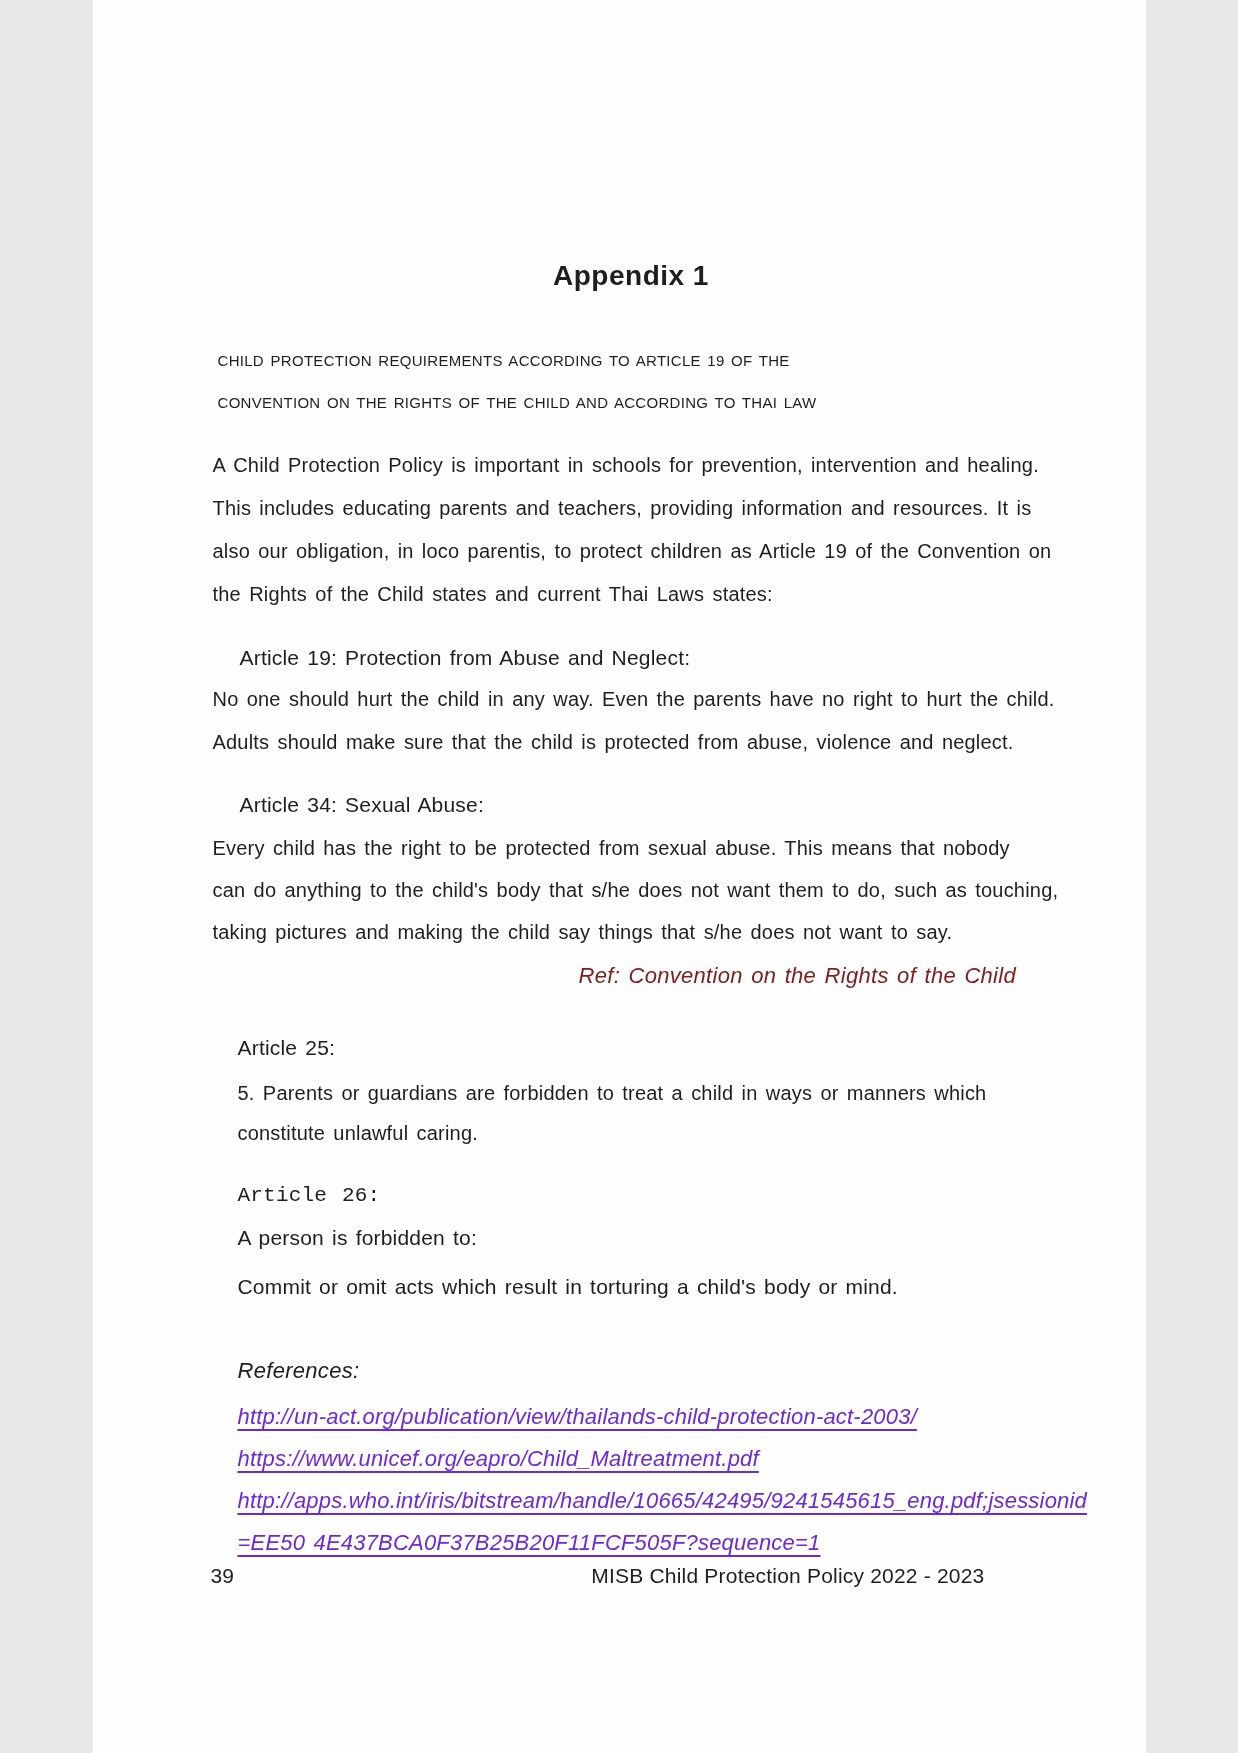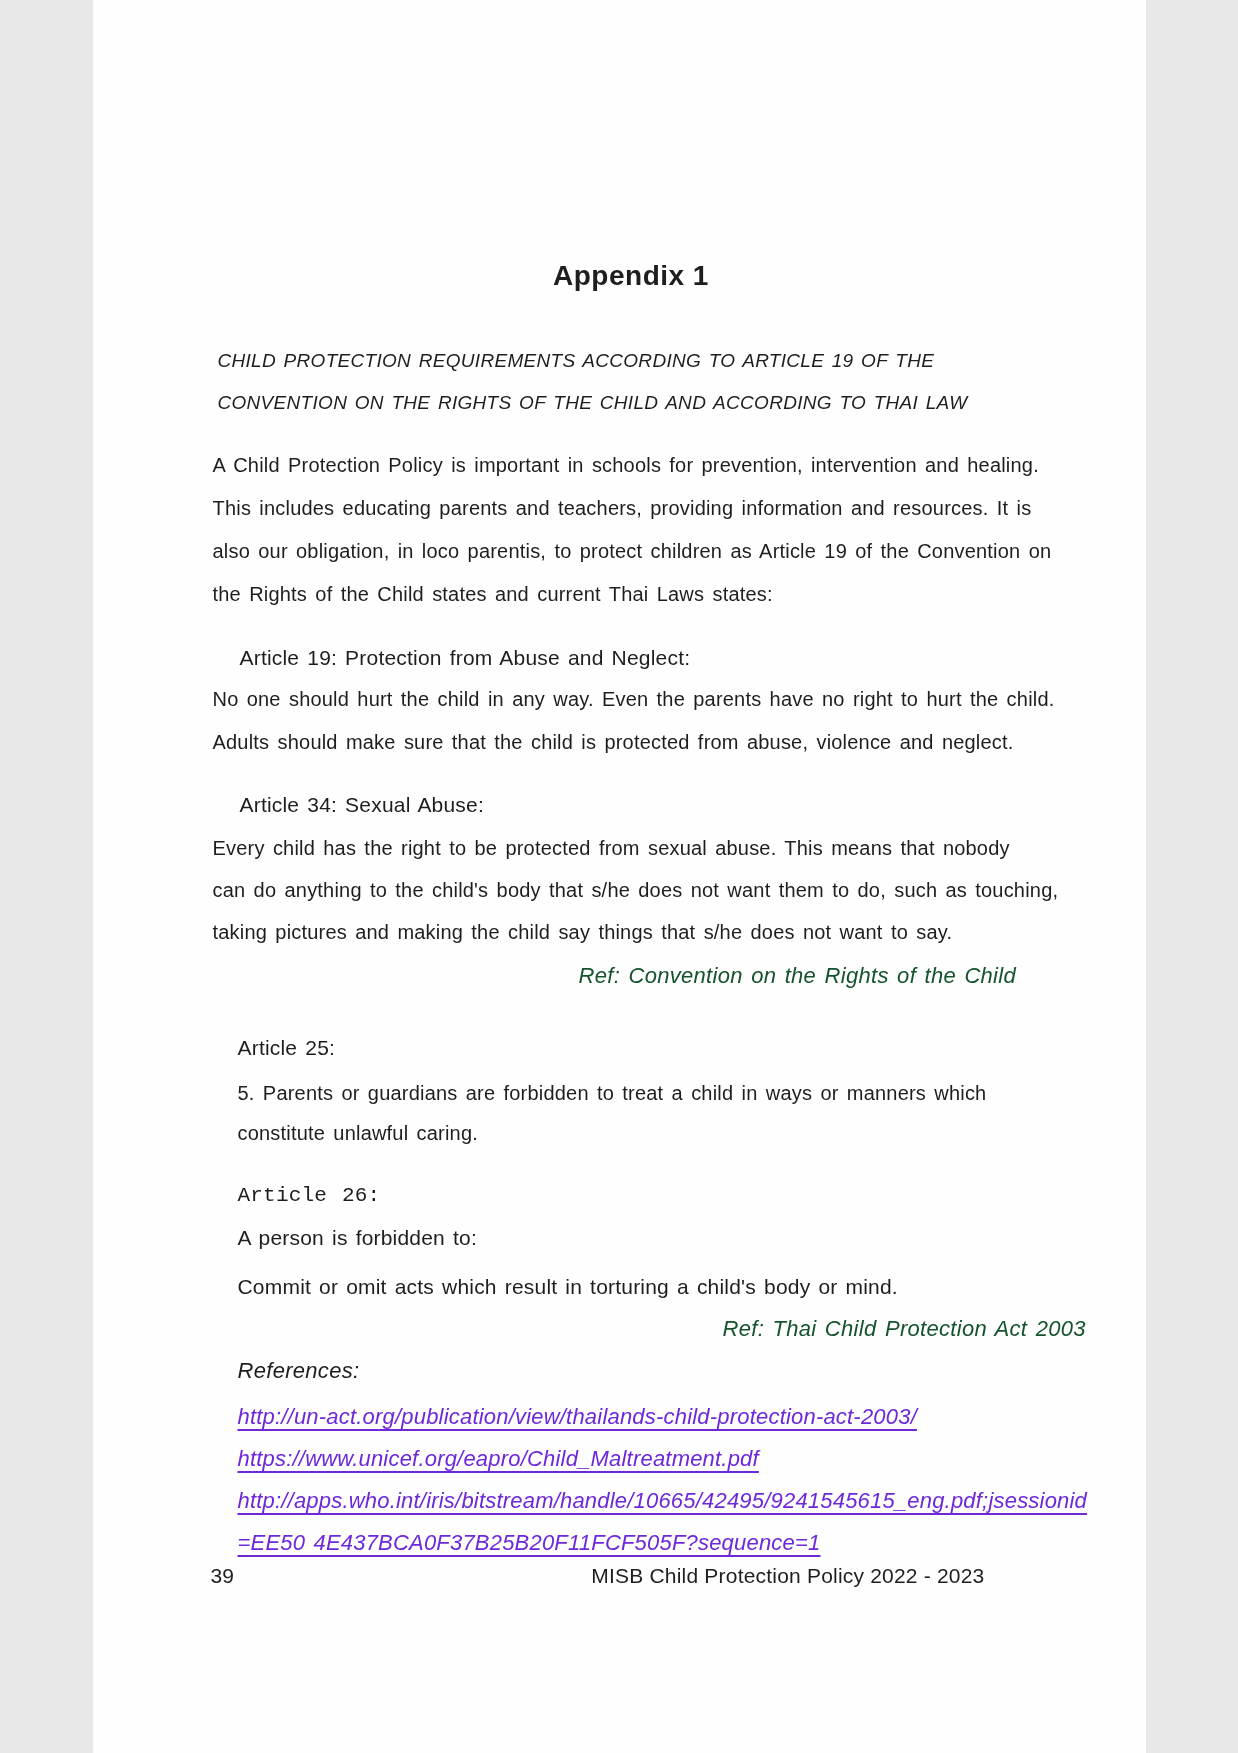--- a/index.html
+++ b/index.html
@@ -12,37 +12,36 @@
     color:#1e1e1e;
     overflow:hidden;
   }
   .abs{position:absolute;}
   .doc-title{
     font-size:28px;font-weight:bold;letter-spacing:0.5px;
     text-align:center;width:1077px;left:0;top:259px;line-height:34px;
   }
   .main-heading{
     left:125px;top:340px;
-    font-size:19px;line-height:42px;letter-spacing:0.3px;word-spacing:2px;
+    font-size:15px;line-height:42px;letter-spacing:0.3px;word-spacing:2px;
     white-space:pre-line;
-    font-style:italic;
   }
   .body-block{
     font-size:20px;line-height:43px;letter-spacing:0.2px;word-spacing:2.5px;
     white-space:pre-line;
   }
   .intro{left:120px;top:444px;}
   .art-heading{font-size:21px;line-height:42px;letter-spacing:0.2px;word-spacing:2px;}
   .a19-head{left:147px;top:637px;}
   .a19-body{left:120px;top:678px;}
   .a34-head{left:147px;top:784px;}
   .a34-body{left:120px;top:827px;line-height:42px;}
   .ref-line{
     font-size:22px;font-style:italic;line-height:30px;letter-spacing:0.3px;word-spacing:2px;
-    color:#14532d;
+    color:#7f1d1d;
   }
   .ref1{left:486px;top:961px;}
   .ref2{left:630px;top:1314px;}
   .a25-head{left:145px;top:1027px;}
   .a25-body{left:145px;top:1073px;line-height:40px;}
   .a26-head{left:145px;top:1175px;font-family:Liberation Mono, monospace;}
   .a26-line1{left:145px;top:1217px;}
   .a26-line2{left:145px;top:1266px;}
   .refs-head{left:145px;top:1350px;font-size:22px;font-style:italic;line-height:42px;letter-spacing:0.3px;}
   .links{left:145px;top:1396px;}
@@ -83,21 +82,20 @@
   <div class="abs ref-line ref1">Ref: Convention on the Rights of the Child</div>
 
   <div class="abs art-heading a25-head">Article 25:</div>
   <div class="abs body-block a25-body">5. Parents or guardians are forbidden to treat a child in ways or manners which
 constitute unlawful caring.</div>
 
   <div class="abs art-heading a26-head">Article 26:</div>
   <div class="abs art-heading a26-line1">A person is forbidden to:</div>
   <div class="abs art-heading a26-line2">Commit or omit acts which result in torturing a child's body or mind.</div>
 
-  <div class="abs ref-line ref2">Ref: Thai Child Protection Act 2003</div>
 
   <div class="abs refs-head">References:</div>
 
   <div class="abs links">
     <a class="ref-link">http://un-act.org/publication/view/thailands-child-protection-act-2003/</a>
     <a class="ref-link">https://www.unicef.org/eapro/Child_Maltreatment.pdf</a>
     <a class="ref-link">http://apps.who.int/iris/bitstream/handle/10665/42495/9241545615_eng.pdf;jsessionid</a>
     <a class="ref-link">=EE50 4E437BCA0F37B25B20F11FCF505F?sequence=1</a>
   </div>
 

